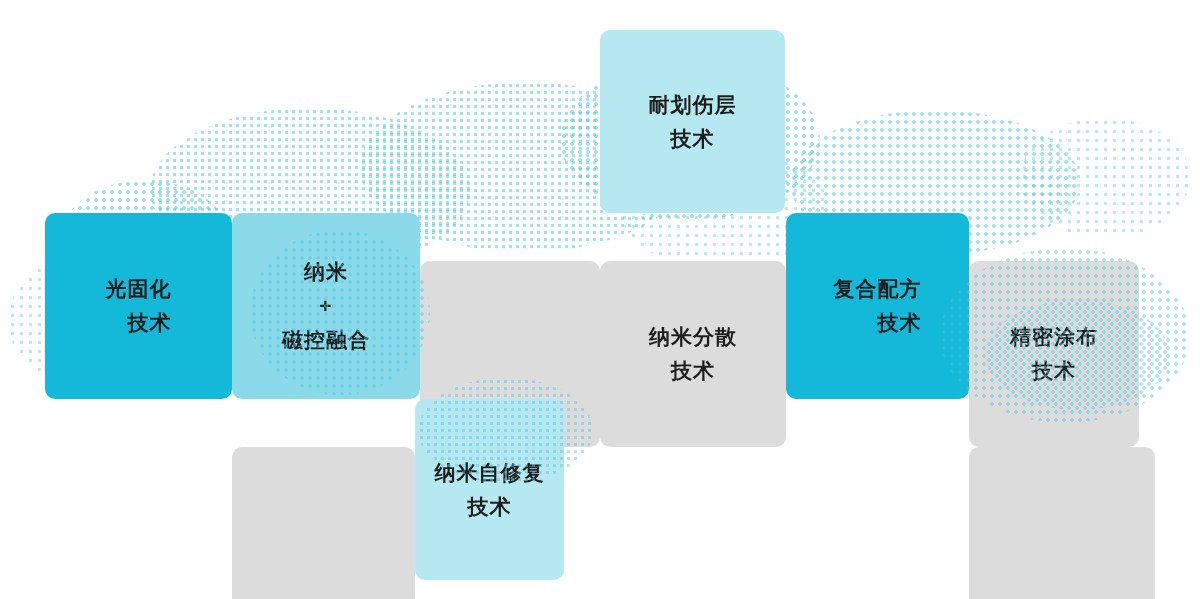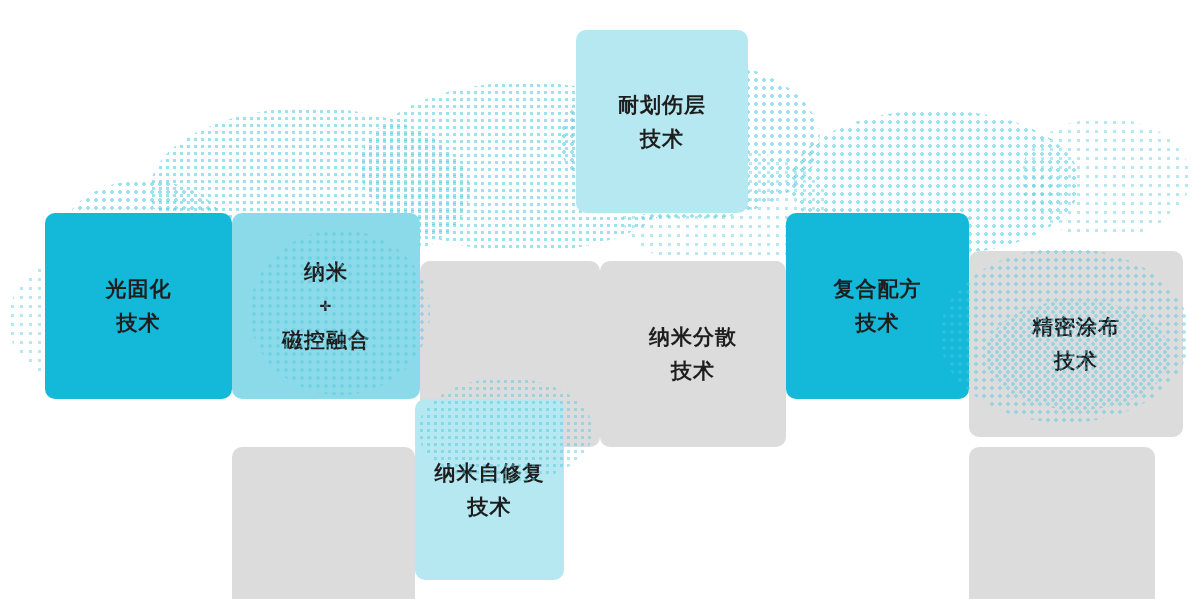--- a/index.html
+++ b/index.html
@@ -35,33 +35,33 @@
     box-sizing:border-box;
   }
   .tile .label{
     white-space:pre-line;
     font-weight:700;
     font-size:21px;
     line-height:34px;
     letter-spacing:1px;
     color:var(--text,#1e1e1e);
   }
-  .tile.bright{background:var(--bright,#14b8d9);}
+  .tile.bright{background:var(--bright,#14b8d9);text-align:right;}
   .tile.light{background:var(--light,#86d9e8);}
   .tile.lighter{background:var(--lighter,#b6e8f1);}
   .tile.gray{background:var(--gray,#dcdcdd);margin-top:48px;}
 
   
-  .t-scratch           {left:576px;top:30px;  width:172px;height:183px;justify-content:center;}
+  .t-scratch           {left:600px;top:30px;  width:185px;height:183px;justify-content:center;}
   .t-uv                {left:45px; top:213px; width:187px;height:186px;}
   .t-nano-magnetic     {left:232px;top:213px; width:188px;height:186px;}
   .t-blank-mid         {left:420px;top:213px; width:180px;height:186px;}
   .t-nano-dispersion   {left:600px;top:213px; width:186px;height:186px;}
   .t-composite         {left:786px;top:213px; width:183px;height:186px;}
-  .t-precision         {left:969px;top:203px; width:214px;height:186px;}
+  .t-precision         {left:969px;top:213px; width:170px;height:186px;}
   .t-blank-bl          {left:232px;top:399px; width:183px;height:181px;}
   .t-self-healing      {left:415px;top:399px; width:149px;height:181px;}
   .t-blank-br          {left:969px;top:399px; width:186px;height:181px;}
 
   
   .b1{left:8px;   top:248px; width:190px; height:145px;}
   .b2{left:60px;  top:180px; width:170px; height:120px;}
   .b3{left:150px; top:108px; width:320px; height:165px;}
   .b4{left:360px; top:82px;  width:330px; height:170px;}
   .b5{left:560px; top:60px;  width:260px; height:160px;}

